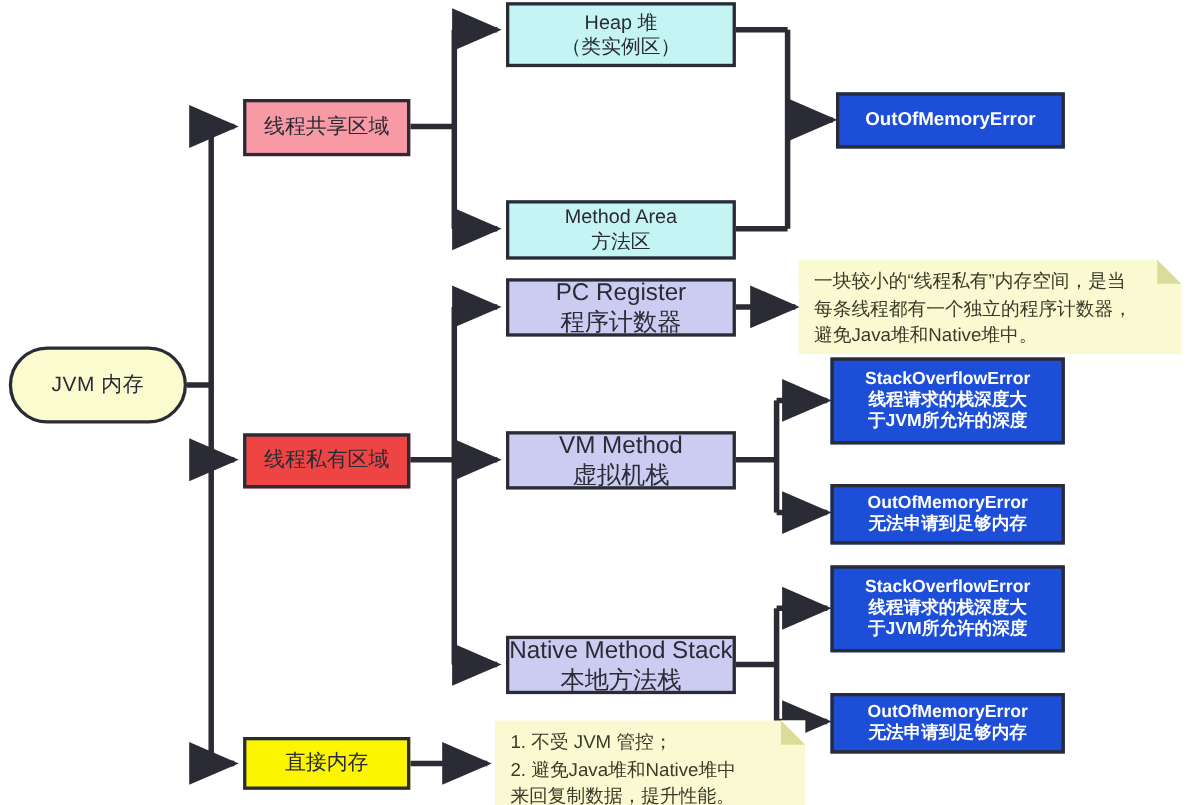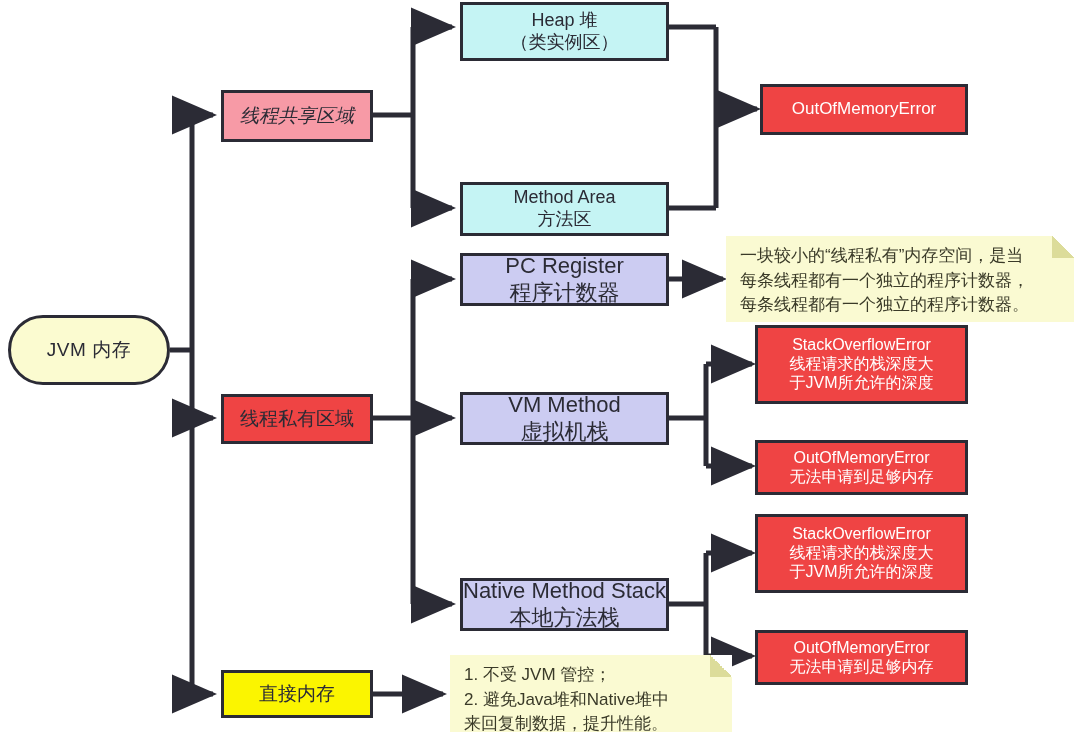--- a/index.html
+++ b/index.html
@@ -51,23 +51,23 @@
   .n-pink-share { background: #f79aa6; font-size: 19px; }
   .n-pink-priv  { background: #ef4444; font-size: 19px; }
   
   .n-cyan { background: #c5f4f4; font-size: 18px; }
   
   .n-purple { background: #ccccf2; font-size: 22px; }
   
   .n-yellow { background: #fbf500; font-size: 19px; }
   
   .n-red {
-    background: #ef4444;
+    background: #1d4ed8;
     color: #ffffff;
-    font-weight: normal;
+    font-weight: bold;
     font-size: 17px;
   }
   .n-red.small { font-size: 16px; line-height: 1.18; }
 
   
   .note {
     position: absolute;
     box-sizing: border-box;
     background: #fafad2;
     color: #3a3a28;
@@ -136,21 +136,21 @@
       <path d="M706,656 L752,656" marker-end="url(#ah)"></path>
 
       <path d="M373,694 L443,694" marker-end="url(#ah)"></path>
     </g>
   </svg>
 
   <div class="node n-root" style="left:8px; top:315px; width:162px; height:70px;">
     <span class="ln">JVM 内存</span>
   </div>
 
-  <div class="node n-pink-share" style="left:221px; top:90px; width:152px; height:52px;font-style:italic;">
+  <div class="node n-pink-share" style="left:221px; top:90px; width:152px; height:52px;">
     <span class="ln">线程共享区域</span>
   </div>
 
   <div class="node n-pink-priv" style="left:221px; top:394px; width:152px; height:50px;">
     <span class="ln">线程私有区域</span>
   </div>
 
   <div class="node n-yellow" style="left:221px; top:670px; width:152px; height:48px;">
     <span class="ln">直接内存</span>
   </div>
@@ -203,21 +203,21 @@
 
   <div class="node n-red small" style="left:755px; top:630px; width:213px; height:55px;">
     <span class="ln">OutOfMemoryError</span>
     <span class="ln">无法申请到足够内存</span>
   </div>
 
   <div class="note" style="left:726px; top:236px; width:348px; height:86px;">
     <span class="fold"></span>
     <span class="ln">一块较小的“线程私有”内存空间，是当</span>
     <span class="ln">每条线程都有一个独立的程序计数器，</span>
-    <span class="ln">每条线程都有一个独立的程序计数器。</span>
+    <span class="ln">避免Java堆和Native堆中。</span>
   </div>
 
   <div class="note" style="left:450px; top:655px; width:282px; height:77px;">
     <span class="fold"></span>
     <span class="ln">1. 不受 JVM 管控；</span>
     <span class="ln">2. 避免Java堆和Native堆中</span>
     <span class="ln">来回复制数据，提升性能。</span>
   </div>
 
 </div>

